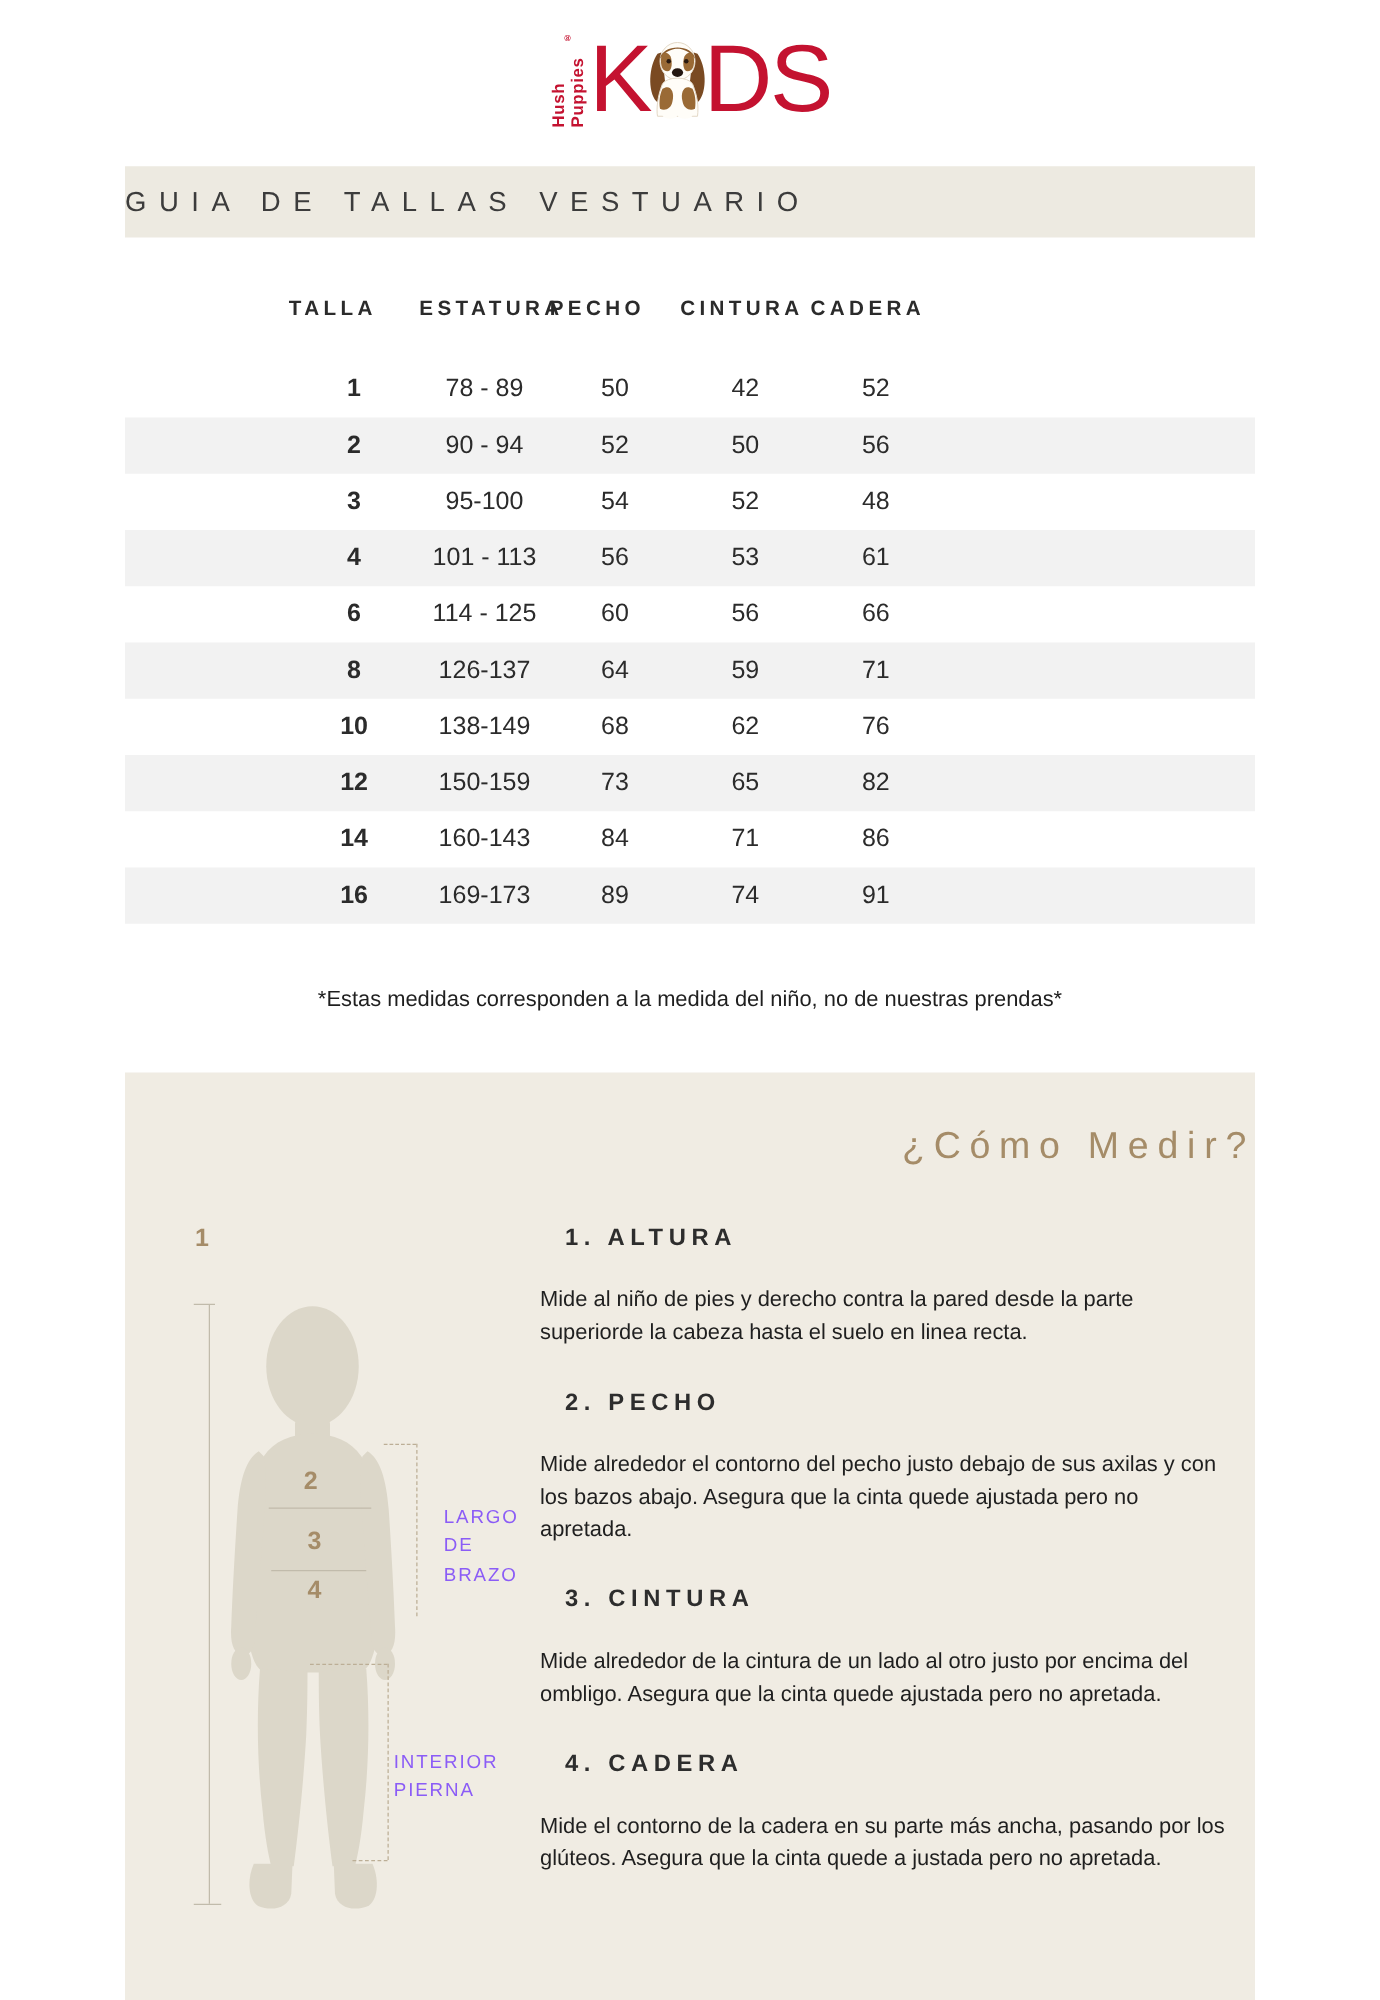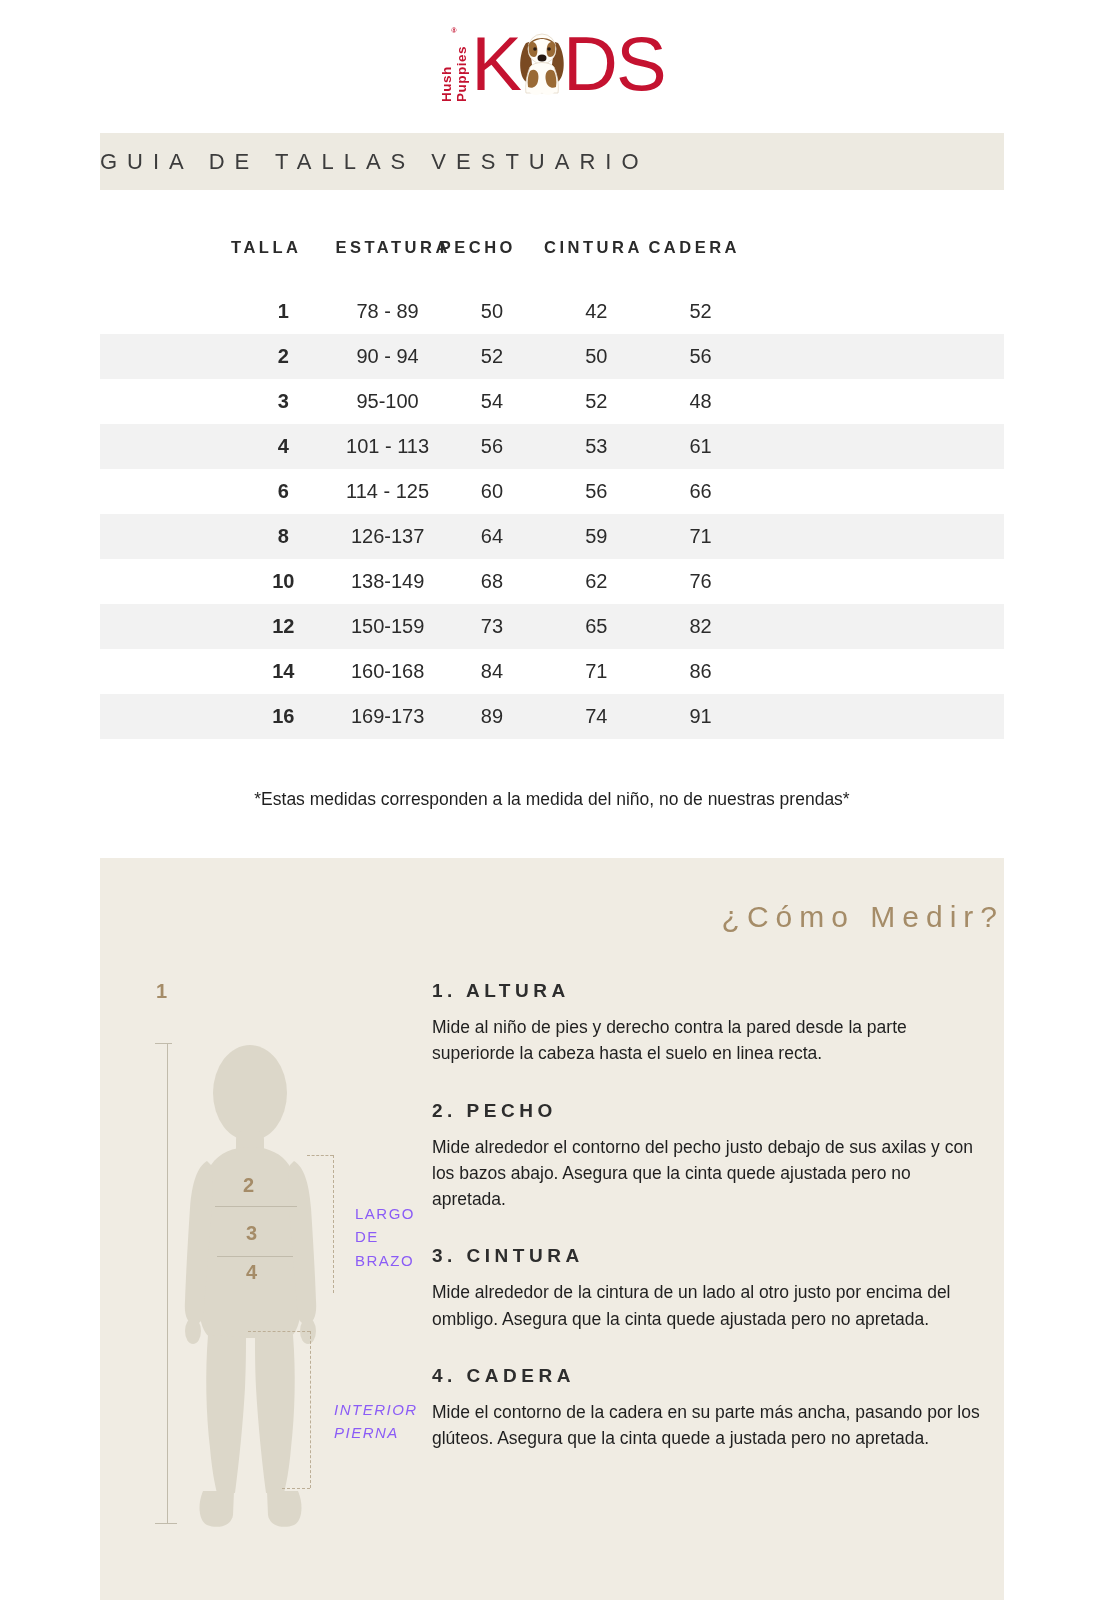--- a/index.html
+++ b/index.html
@@ -80,24 +80,24 @@
   .dash-v { position:absolute; border-left:1px dashed #bcae96; width:0; }
   .fig-label {
     position:absolute; color:#8b5cf6; font-size:15px; letter-spacing:1.5px;
     line-height:1.55; font-weight:400;
   }
   .child-svg { position:absolute; left:47px; top:85px; }
 
   .instructions { position:absolute; left:332px; top:122px; width:548px; }
   .step h3 {
     font-size:19px; font-weight:bold; letter-spacing:4.5px;
-    color:#2d2d2d; margin-bottom:12px;
+    color:#2d2d2d; margin-bottom:12px;margin-left:20px;
   }
   .step p {
-    font-size:17.5px; line-height:1.5; color:#1f1f1f; margin-bottom:33px;
+    font-size:17.5px; line-height:1.5; color:#1f1f1f; margin-bottom:33px;margin-top:24px;
   }
 </style>
 </head>
 <body>
 
 <div class="page">
 
   <header class="logo">
     <div class="logo-vertical">
       <span>Hush Puppies</span>
@@ -189,21 +189,21 @@
       </div>
       <div class="tgrid trow">
         <div class="td size">12</div>
         <div class="td">150-159</div>
         <div class="td">73</div>
         <div class="td">65</div>
         <div class="td">82</div>
       </div>
       <div class="tgrid trow">
         <div class="td size">14</div>
-        <div class="td">160-168</div>
+        <div class="td">160-143</div>
         <div class="td">84</div>
         <div class="td">71</div>
         <div class="td">86</div>
       </div>
       <div class="tgrid trow">
         <div class="td size">16</div>
         <div class="td">169-173</div>
         <div class="td">89</div>
         <div class="td">74</div>
         <div class="td">91</div>
@@ -246,21 +246,21 @@
 
       <span class="fig-num" style="left:110px; top:303px;">4</span>
 
       <div class="dash-h" style="left:171px; top:197px; width:26px;"></div>
       <div class="dash-v" style="left:197px; top:197px; height:138px;"></div>
       <div class="fig-label" style="left:219px; top:244px; width:84px;">LARGO DE BRAZO</div>
 
       <div class="dash-h" style="left:112px; top:373px; width:62px;"></div>
       <div class="dash-v" style="left:174px; top:373px; height:157px;"></div>
       <div class="dash-h" style="left:146px; top:530px; width:28px;"></div>
-      <div class="fig-label" style="left:198px; top:440px; width:110px;font-style:italic;">INTERIOR PIERNA</div>
+      <div class="fig-label" style="left:179px; top:440px; width:110px;">INTERIOR PIERNA</div>
     </div>
 
     <div class="instructions">
       <div class="step">
         <h3>1. ALTURA</h3>
         <p>Mide al niño de pies y derecho contra la pared desde la parte superiorde la cabeza hasta el suelo en linea recta.</p>
       </div>
       <div class="step">
         <h3>2. PECHO</h3>
         <p>Mide alrededor el contorno del pecho justo debajo de sus axilas y con los bazos abajo. Asegura que la cinta quede ajustada pero no apretada.</p>

